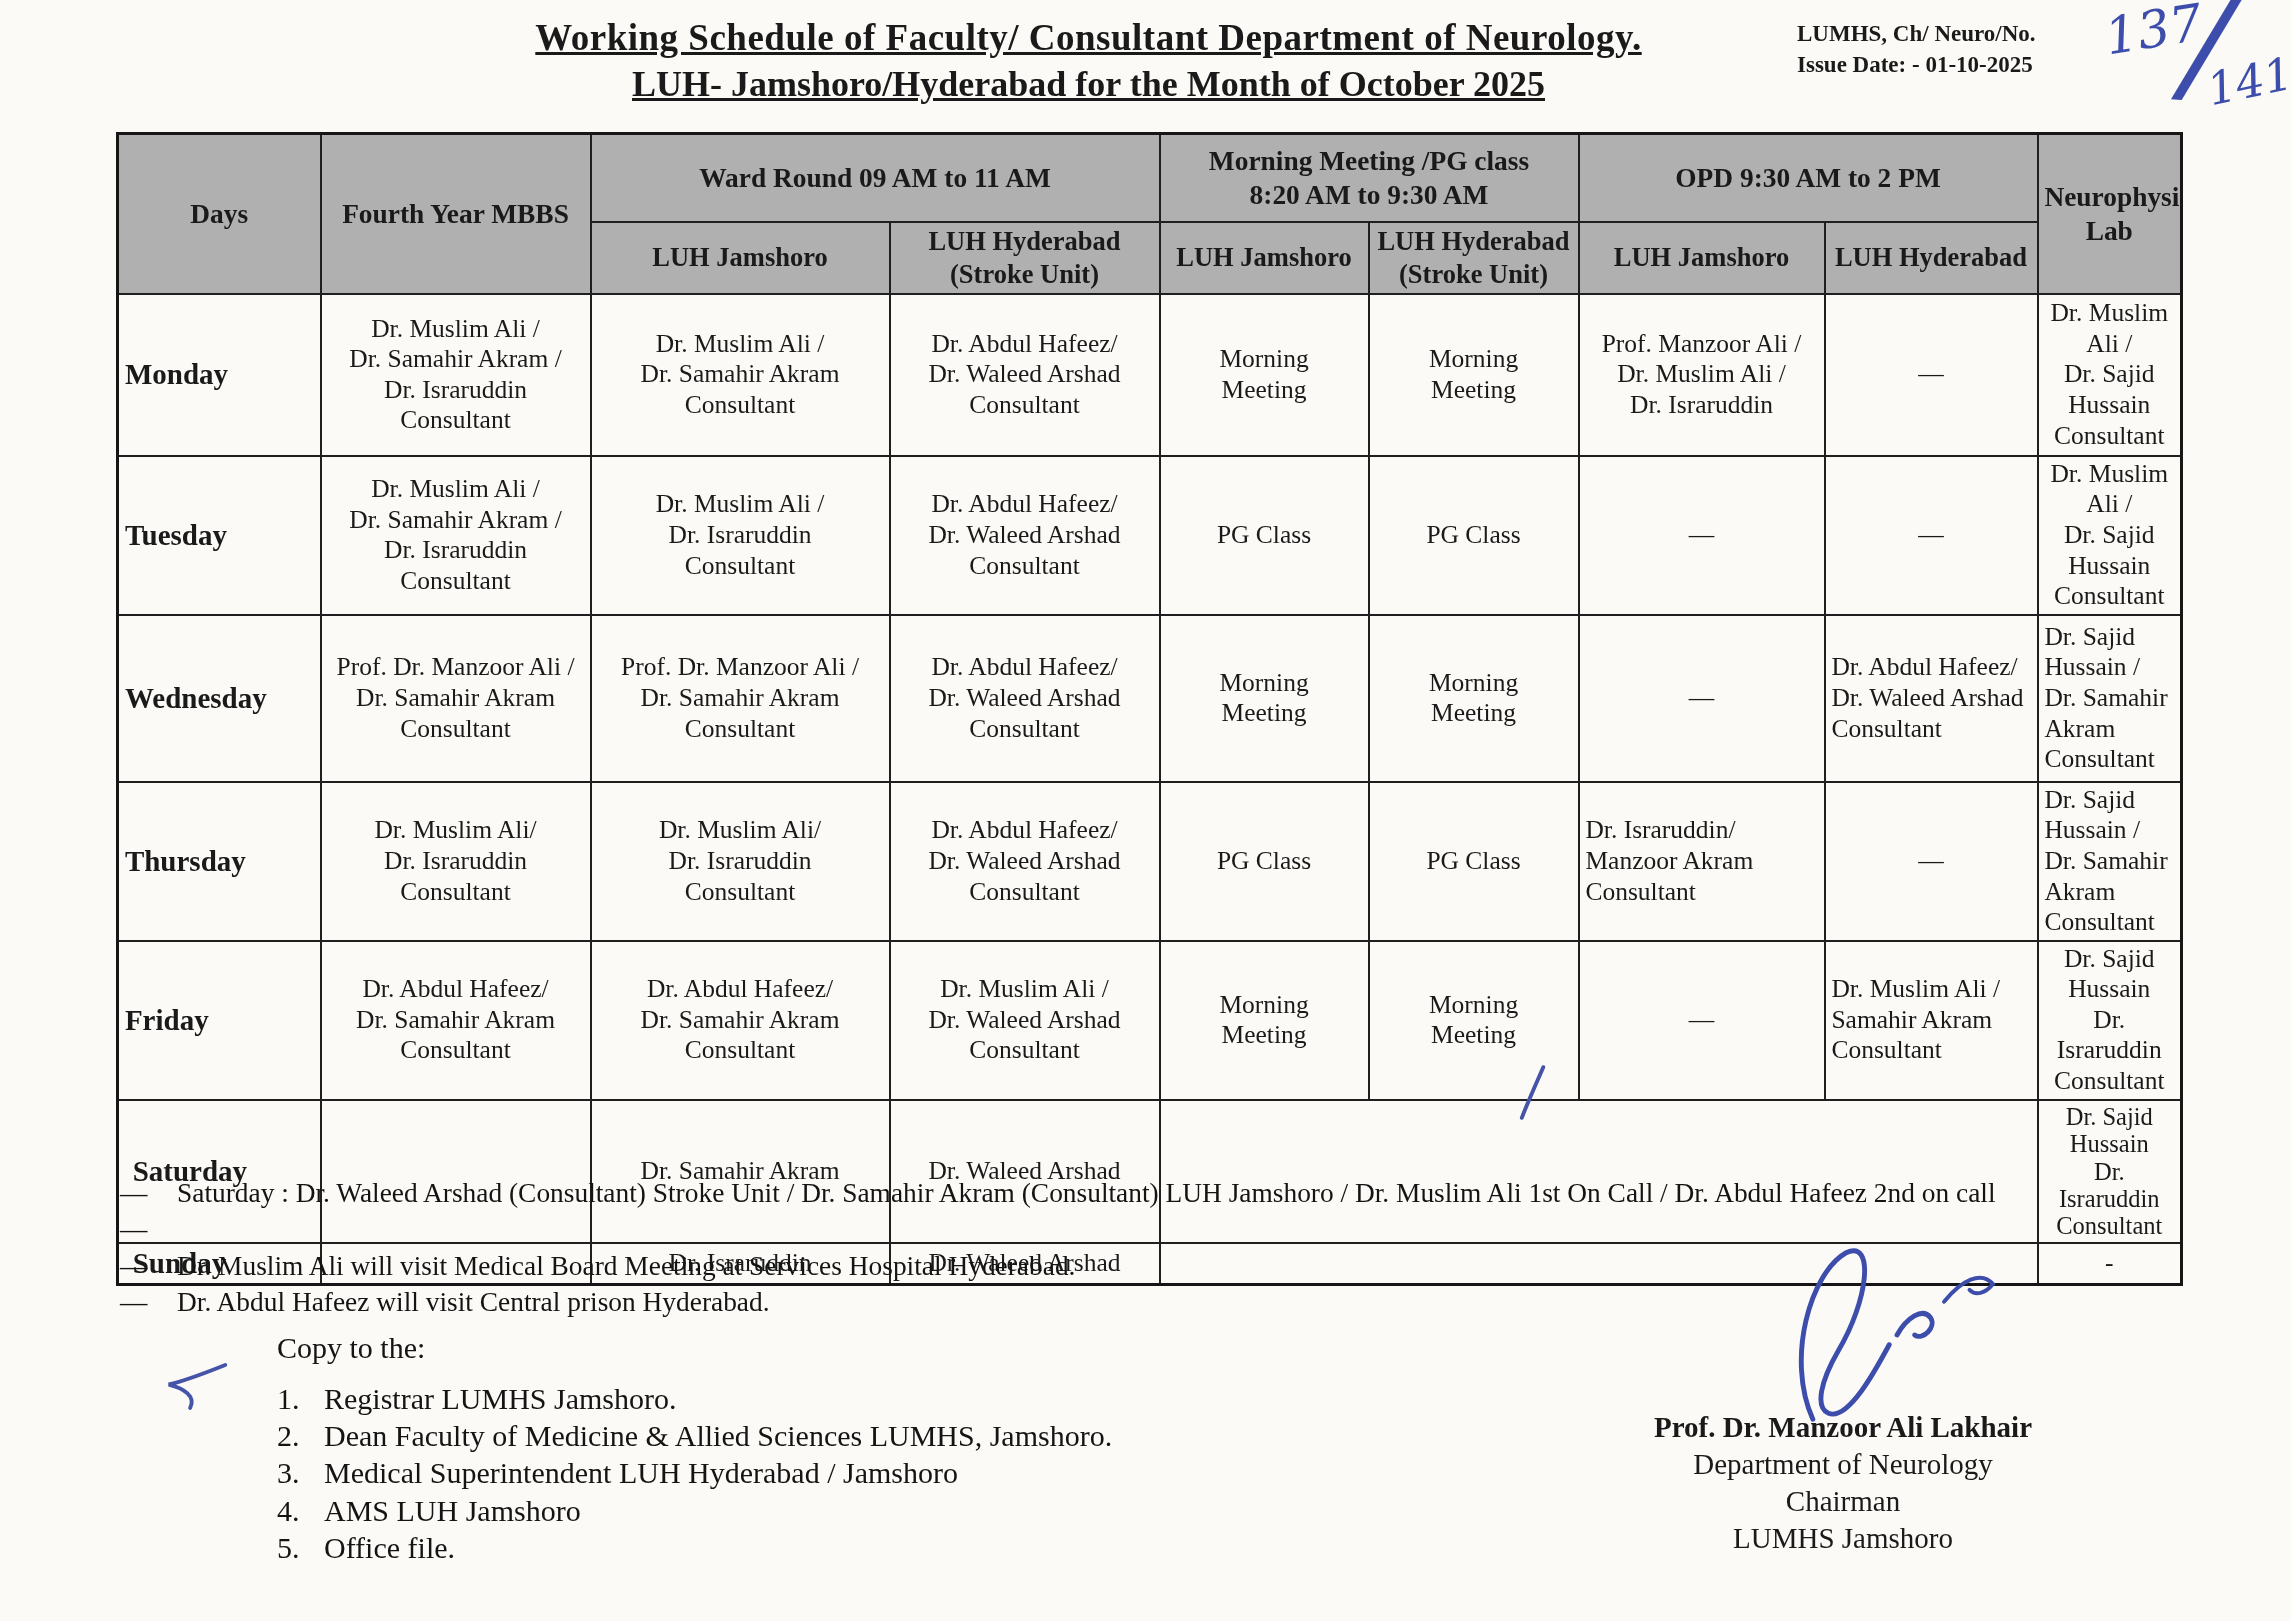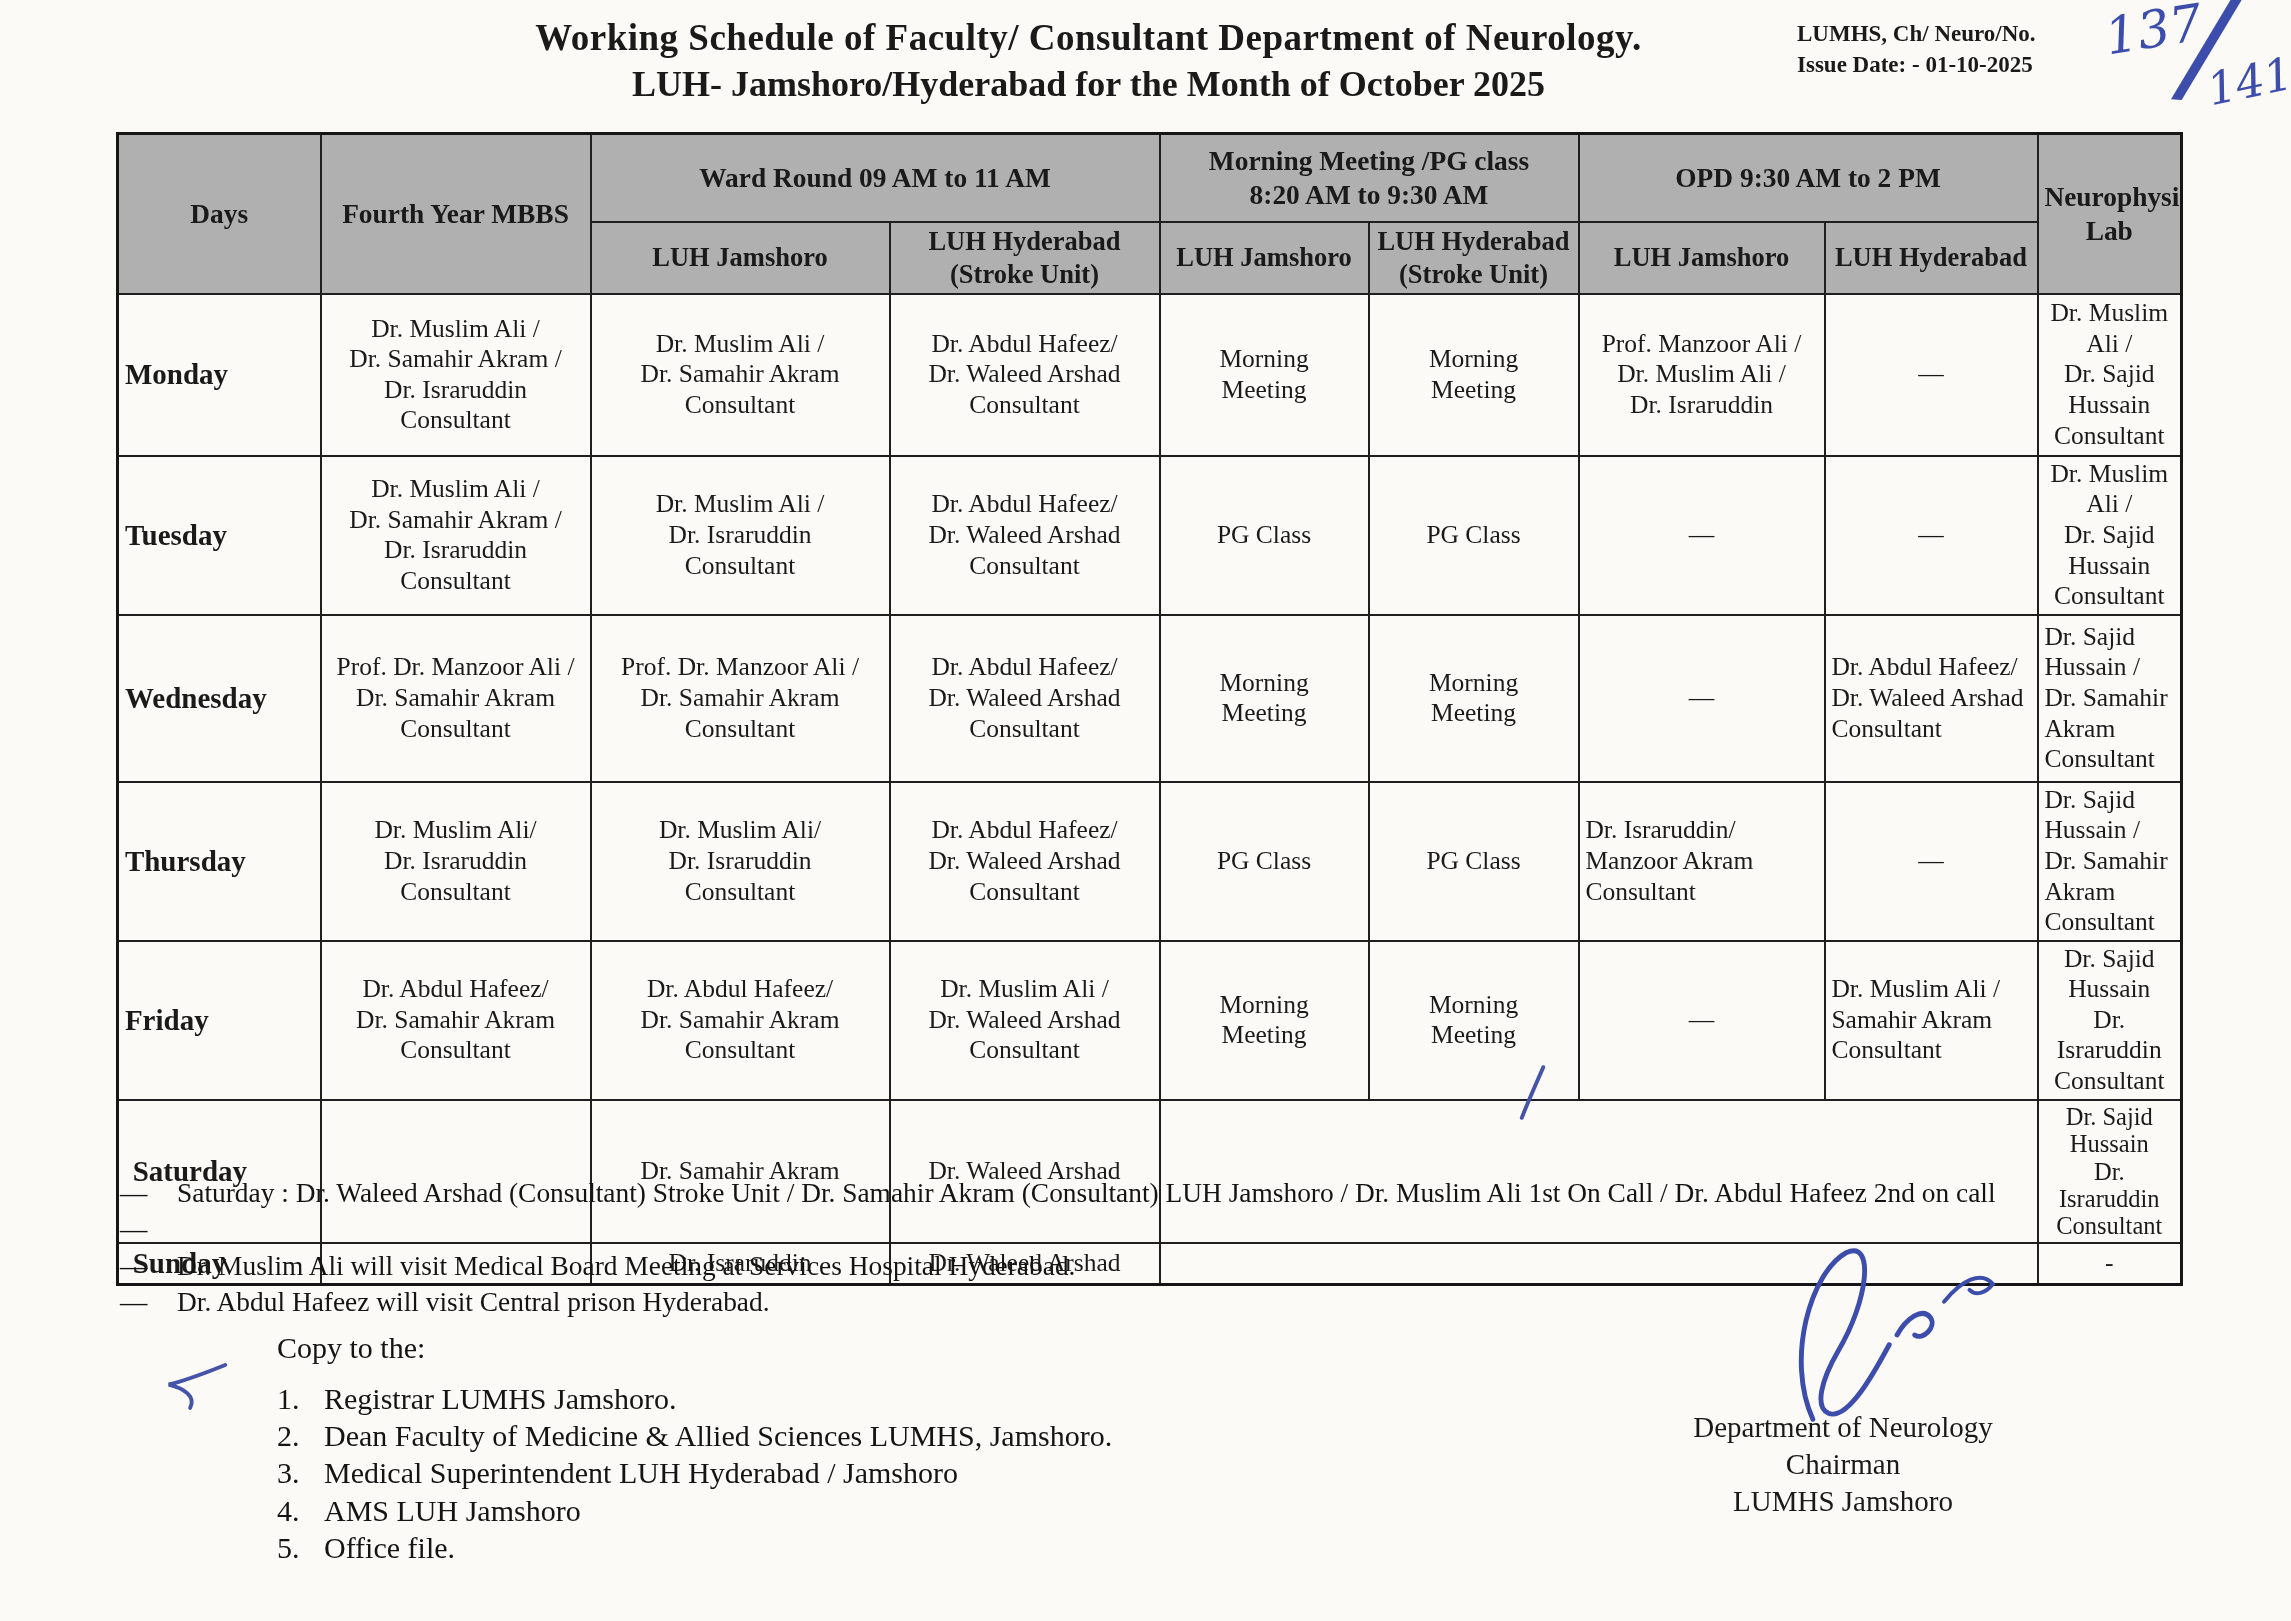--- a/index.html
+++ b/index.html
@@ -1,21 +1,21 @@
 <!DOCTYPE html>
 <html><head>
 <meta charset="utf-8">
 <style>
   html,body{margin:0;padding:0;background:#d9d9d9;}
   .page{
     position:relative;width:2292px;height:1621px;background:#fbfaf6;
     font-family:"Liberation Serif",serif;color:#1a1a1a;overflow:hidden;
   }
   
-  .title{position:absolute;left:216px;top:15.7px;width:1745px;text-align:center;}
+  .title{position:absolute;left:216px;top:15.7px;width:1745px;text-align:center;text-decoration:underline;}
   .title .l1{font-size:37px;font-weight:bold;letter-spacing:0.5px;}
   .title .l2{font-size:36px;font-weight:bold;margin-top:3.9px;}
   
   .refblock{position:absolute;left:1797px;top:17.6px;font-weight:bold;font-size:23px;line-height:1.35;}
   .hand{position:absolute;color:#3c4dab;font-style:italic;font-family:"DejaVu Serif",serif;}
   .hw-num1{left:2105px;top:0px;font-size:51px;transform:rotate(-9deg);}
   .hw-slash{left:2186px;top:-27.4px;font-size:137px;line-height:1;transform:rotate(4deg);font-weight:normal;}
   .hw-num2{left:2207px;top:55px;font-size:45px;transform:rotate(-12deg);}
   
   table.schedule{
@@ -288,19 +288,20 @@
       <span>Office file.</span>
     </div>
   </div>
 
   <svg class="sig-svg" width="372" height="186" viewBox="0 0 380 190">
     <path d="M150,182 C122,120 148,32 184,12 C214,-2 206,62 176,112 C158,143 152,170 166,176 C186,184 214,132 228,106" stroke="#3c4dab" stroke-width="5" fill="none" stroke-linecap="round"></path>
     <path d="M236,96 C246,78 262,68 270,78 C277,88 262,102 254,96" stroke="#3c4dab" stroke-width="5" fill="none" stroke-linecap="round"></path>
     <path d="M284,62 C302,40 322,30 334,44 C326,54 316,56 310,50" stroke="#3c4dab" stroke-width="4" fill="none" stroke-linecap="round"></path>
   </svg>
   <div class="sig-block">
+    <div class="sig-name">Prof. Dr. Manzoor Ali Lakhair</div>
     <div>Department of Neurology</div>
     <div>Chairman</div>
     <div>LUMHS Jamshoro</div>
   </div>
 
 </div>
 
 
 </body></html>

